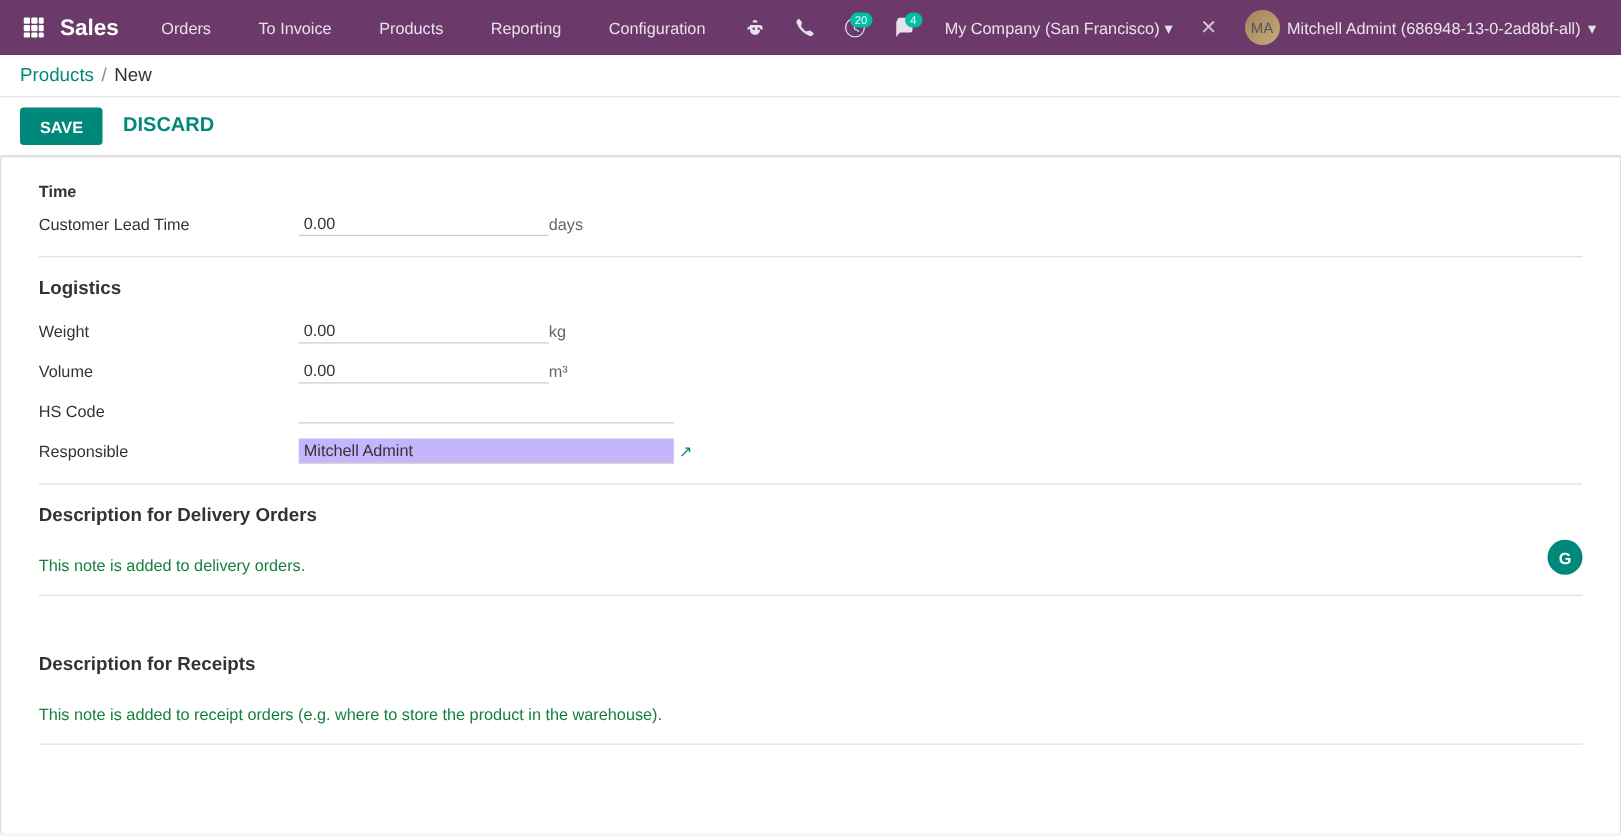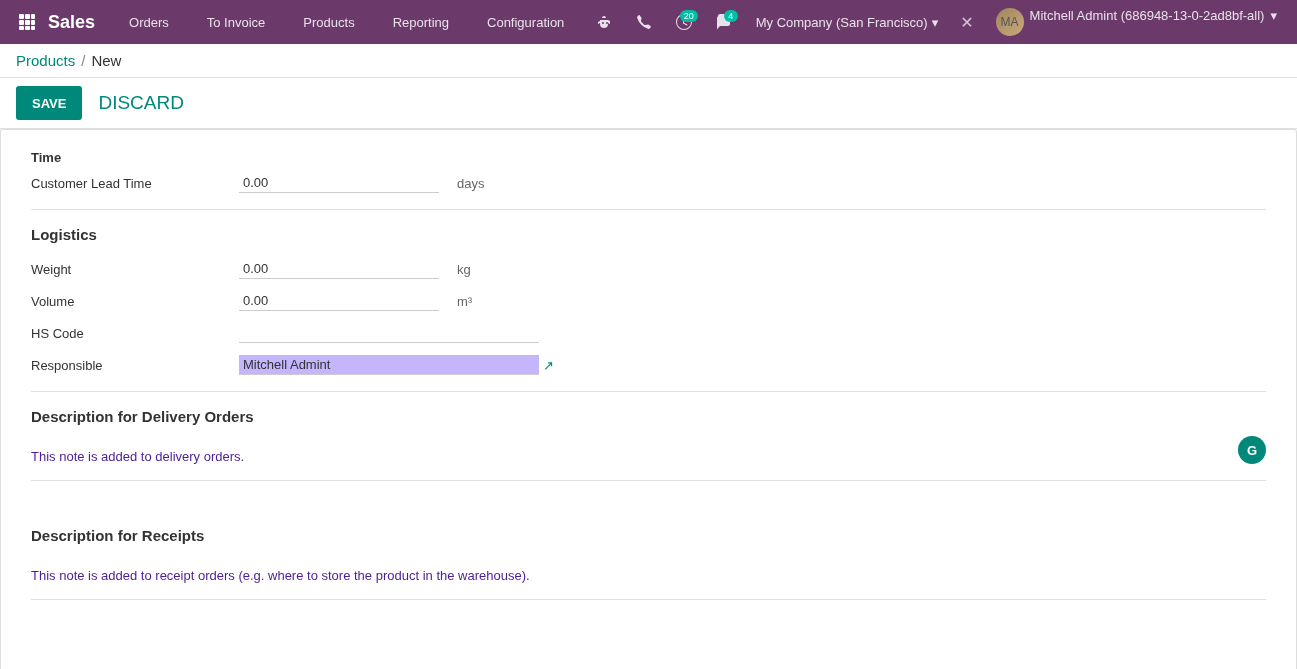--- a/index.html
+++ b/index.html
@@ -77,21 +77,21 @@
       padding: 0 8px;
       font-size: 13px;
     }
     .navbar-close {
       color: rgba(255,255,255,0.7);
       cursor: pointer;
       font-size: 16px;
       padding: 0 6px;
     }
     .navbar-user {
-      display: flex; gap: 6px;
+      display: flex; align-items: center; gap: 6px;
       color: rgba(255,255,255,0.85);
       cursor: pointer;
       padding: 0 8px;
       font-size: 13px;
     }
     .avatar {
       width: 28px; height: 28px;
       border-radius: 50%;
       background: #ccc;
       overflow: hidden;
@@ -136,22 +136,22 @@
       cursor: pointer;
       font-size: 13px;
       font-weight: 600;
     }
     .btn-discard {
       background: transparent;
       color: #00897b;
       border: none;
       padding: 6px 8px;
       cursor: pointer;
-      font-size: 19px;
-      font-weight: 400;
+      font-size: 16px;
+      font-weight: 700;
     }
 
     .form-section {
       background: white;
       border: 1px solid #ddd;
       border-radius: 3px;
       padding: 20px 30px;
       margin-bottom: 0;
     }
 
@@ -179,21 +179,21 @@
 
     .field-label {
       font-size: 13px;
       color: #333;
       font-weight: 500;
     }
 
     .field-value {
       display: flex;
       align-items: center;
-      gap: 18px;
+      gap: 0;
     }
 
     .field-input {
       border: none;
       border-bottom: 1px solid #ccc;
       padding: 2px 4px;
       font-size: 13px;
       width: 200px;
       outline: none;
       color: #333;
@@ -228,21 +228,21 @@
       color: #00897b;
       cursor: pointer;
       font-size: 13px;
     }
 
     .description-area {
       margin-top: 16px;
     }
 
     .description-placeholder {
-      color: #4c1d95;
+      color: #15803d;
       font-size: 13px;
       padding: 8px 0;
       cursor: text;
     }
 
     .description-divider {
       border: none;
       border-top: 1px solid #e0e0e0;
       margin-top: 8px;
     }

